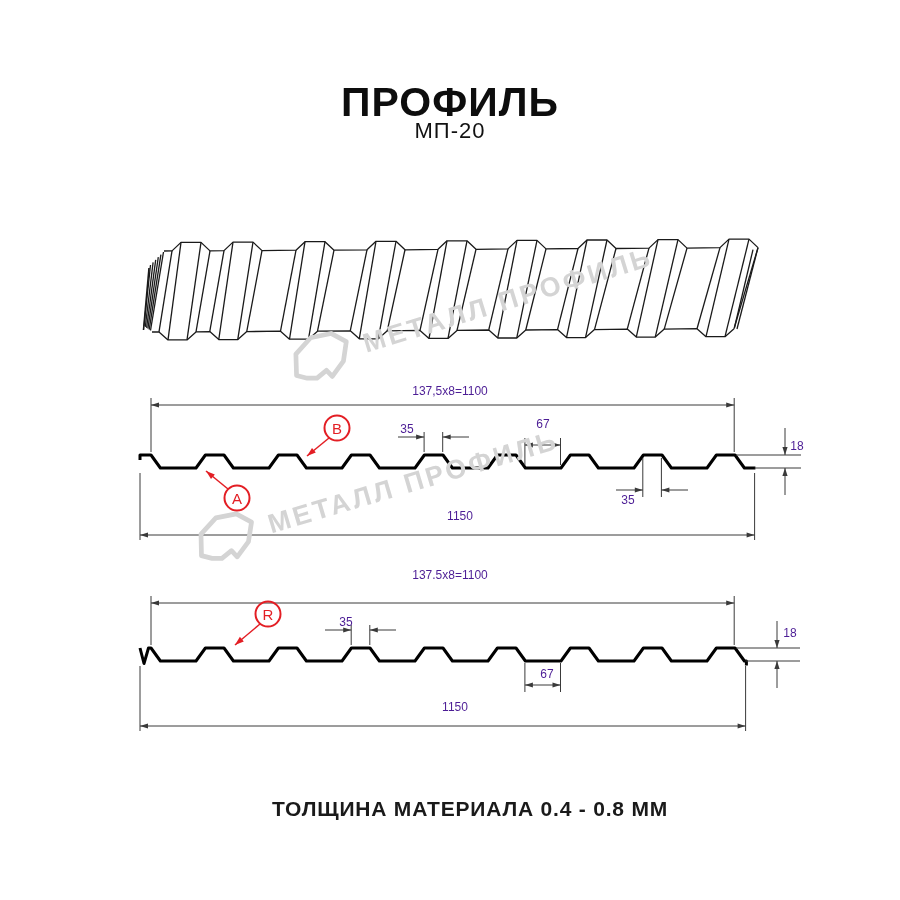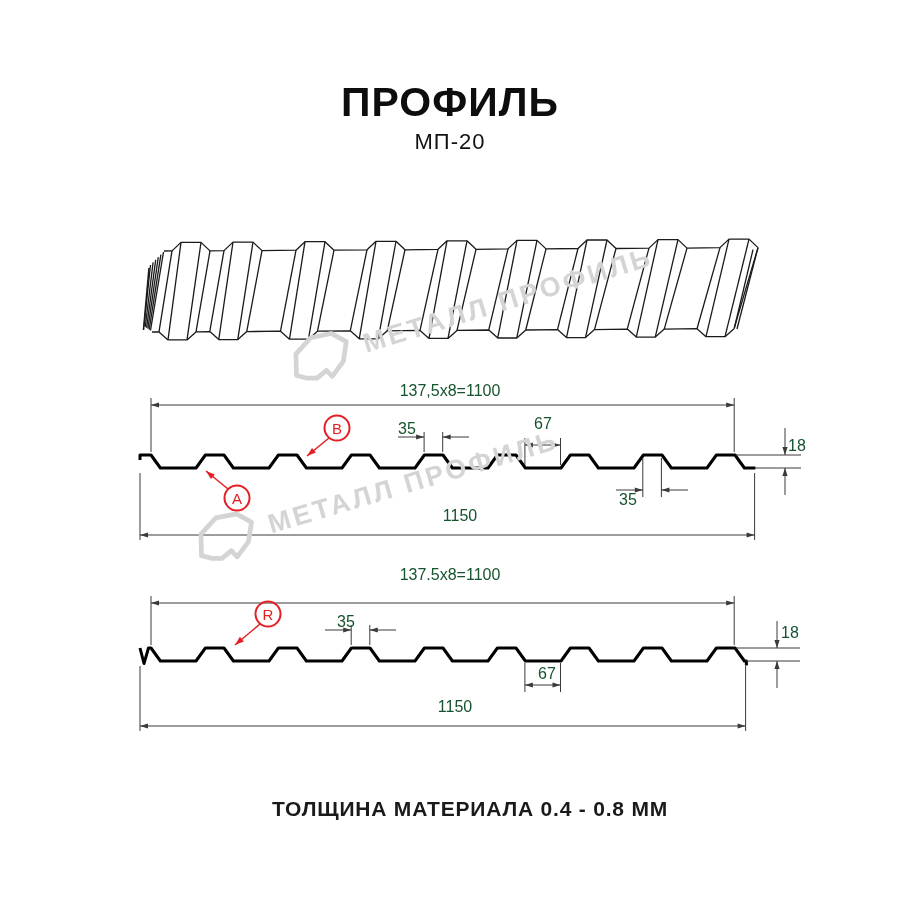--- a/index.html
+++ b/index.html
@@ -5,40 +5,40 @@
   html,body{margin:0;padding:0;}
   body{
     width:900px;height:900px;position:relative;background:#fff;overflow:hidden;
     font-family:"Liberation Sans",sans-serif;color:#1c1c1c;
   }
   #page-title{
     position:absolute;left:0;top:79px;width:100%;text-align:center;
     font-size:41px;font-weight:800;letter-spacing:1px;color:#0d0d0d;
   }
   #page-subtitle{
-    position:absolute;left:0;top:129px;width:100%;text-align:center;
+    position:absolute;left:0;top:118px;width:100%;text-align:center;
     font-size:22px;font-weight:500;letter-spacing:1px;color:#111;
   }
   #footer-text{
     position:absolute;left:0;top:797px;width:100%;text-align:center;
     font-size:21px;font-weight:600;letter-spacing:0.8px;color:#1a1a1a;padding-left:20px;
   }
   svg.layer{position:absolute;z-index:1;}
   .watermark{
     position:absolute;z-index:3;display:flex;align-items:center;gap:12px;
     pointer-events:none;
   }
   .watermark .wm-text{
     font-size:27px;font-weight:700;letter-spacing:3px;color:var(--wm,#d4d4d4);
     white-space:nowrap;
   }
   #labels{position:absolute;inset:0;z-index:4;}
   .dim{
     position:absolute;transform:translate(-50%,-50%);
-    font-size:16px;color:#14532d;white-space:nowrap;z-index:4;
+    font-size:12px;color:#4c1d95;white-space:nowrap;z-index:4;
   }
   .callout{
     position:absolute;transform:translate(-50%,-50%);
     width:23px;height:23px;border:2px solid var(--red,#e31e24);border-radius:50%;
     display:flex;align-items:center;justify-content:center;
     font-size:15px;font-weight:400;color:var(--red,#e31e24);z-index:5;background:transparent;
   }
 </style>
 </head>
 <body>

